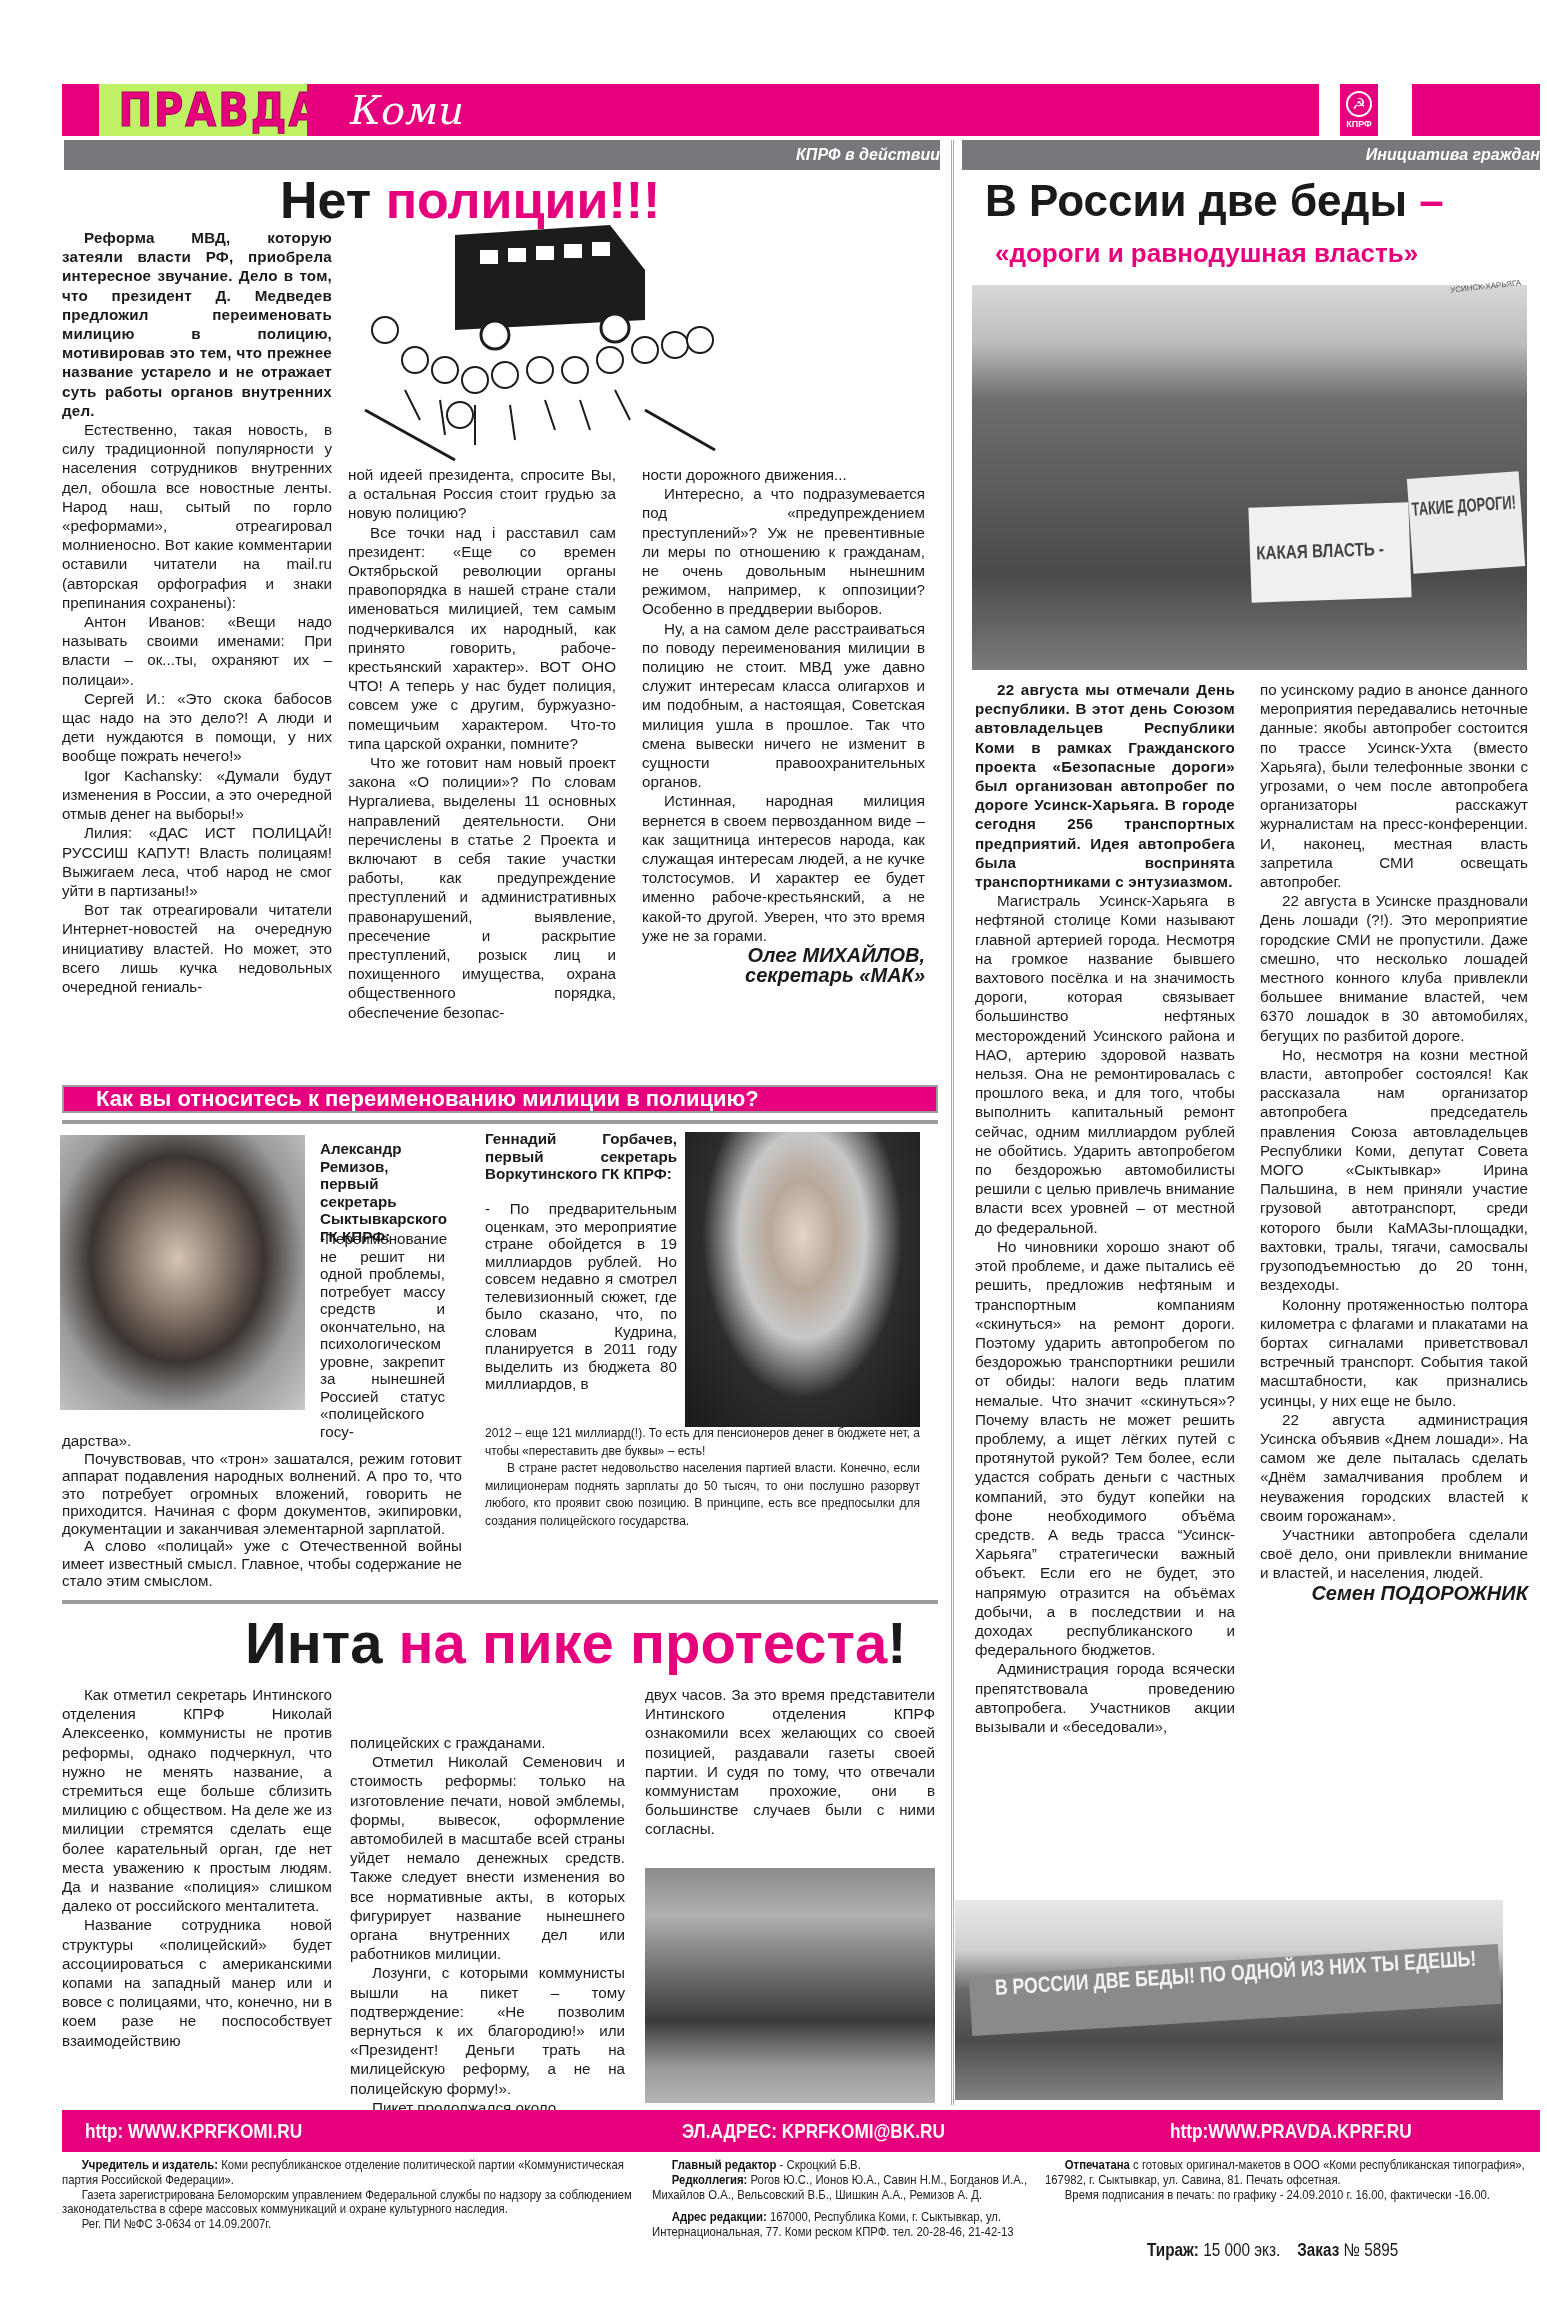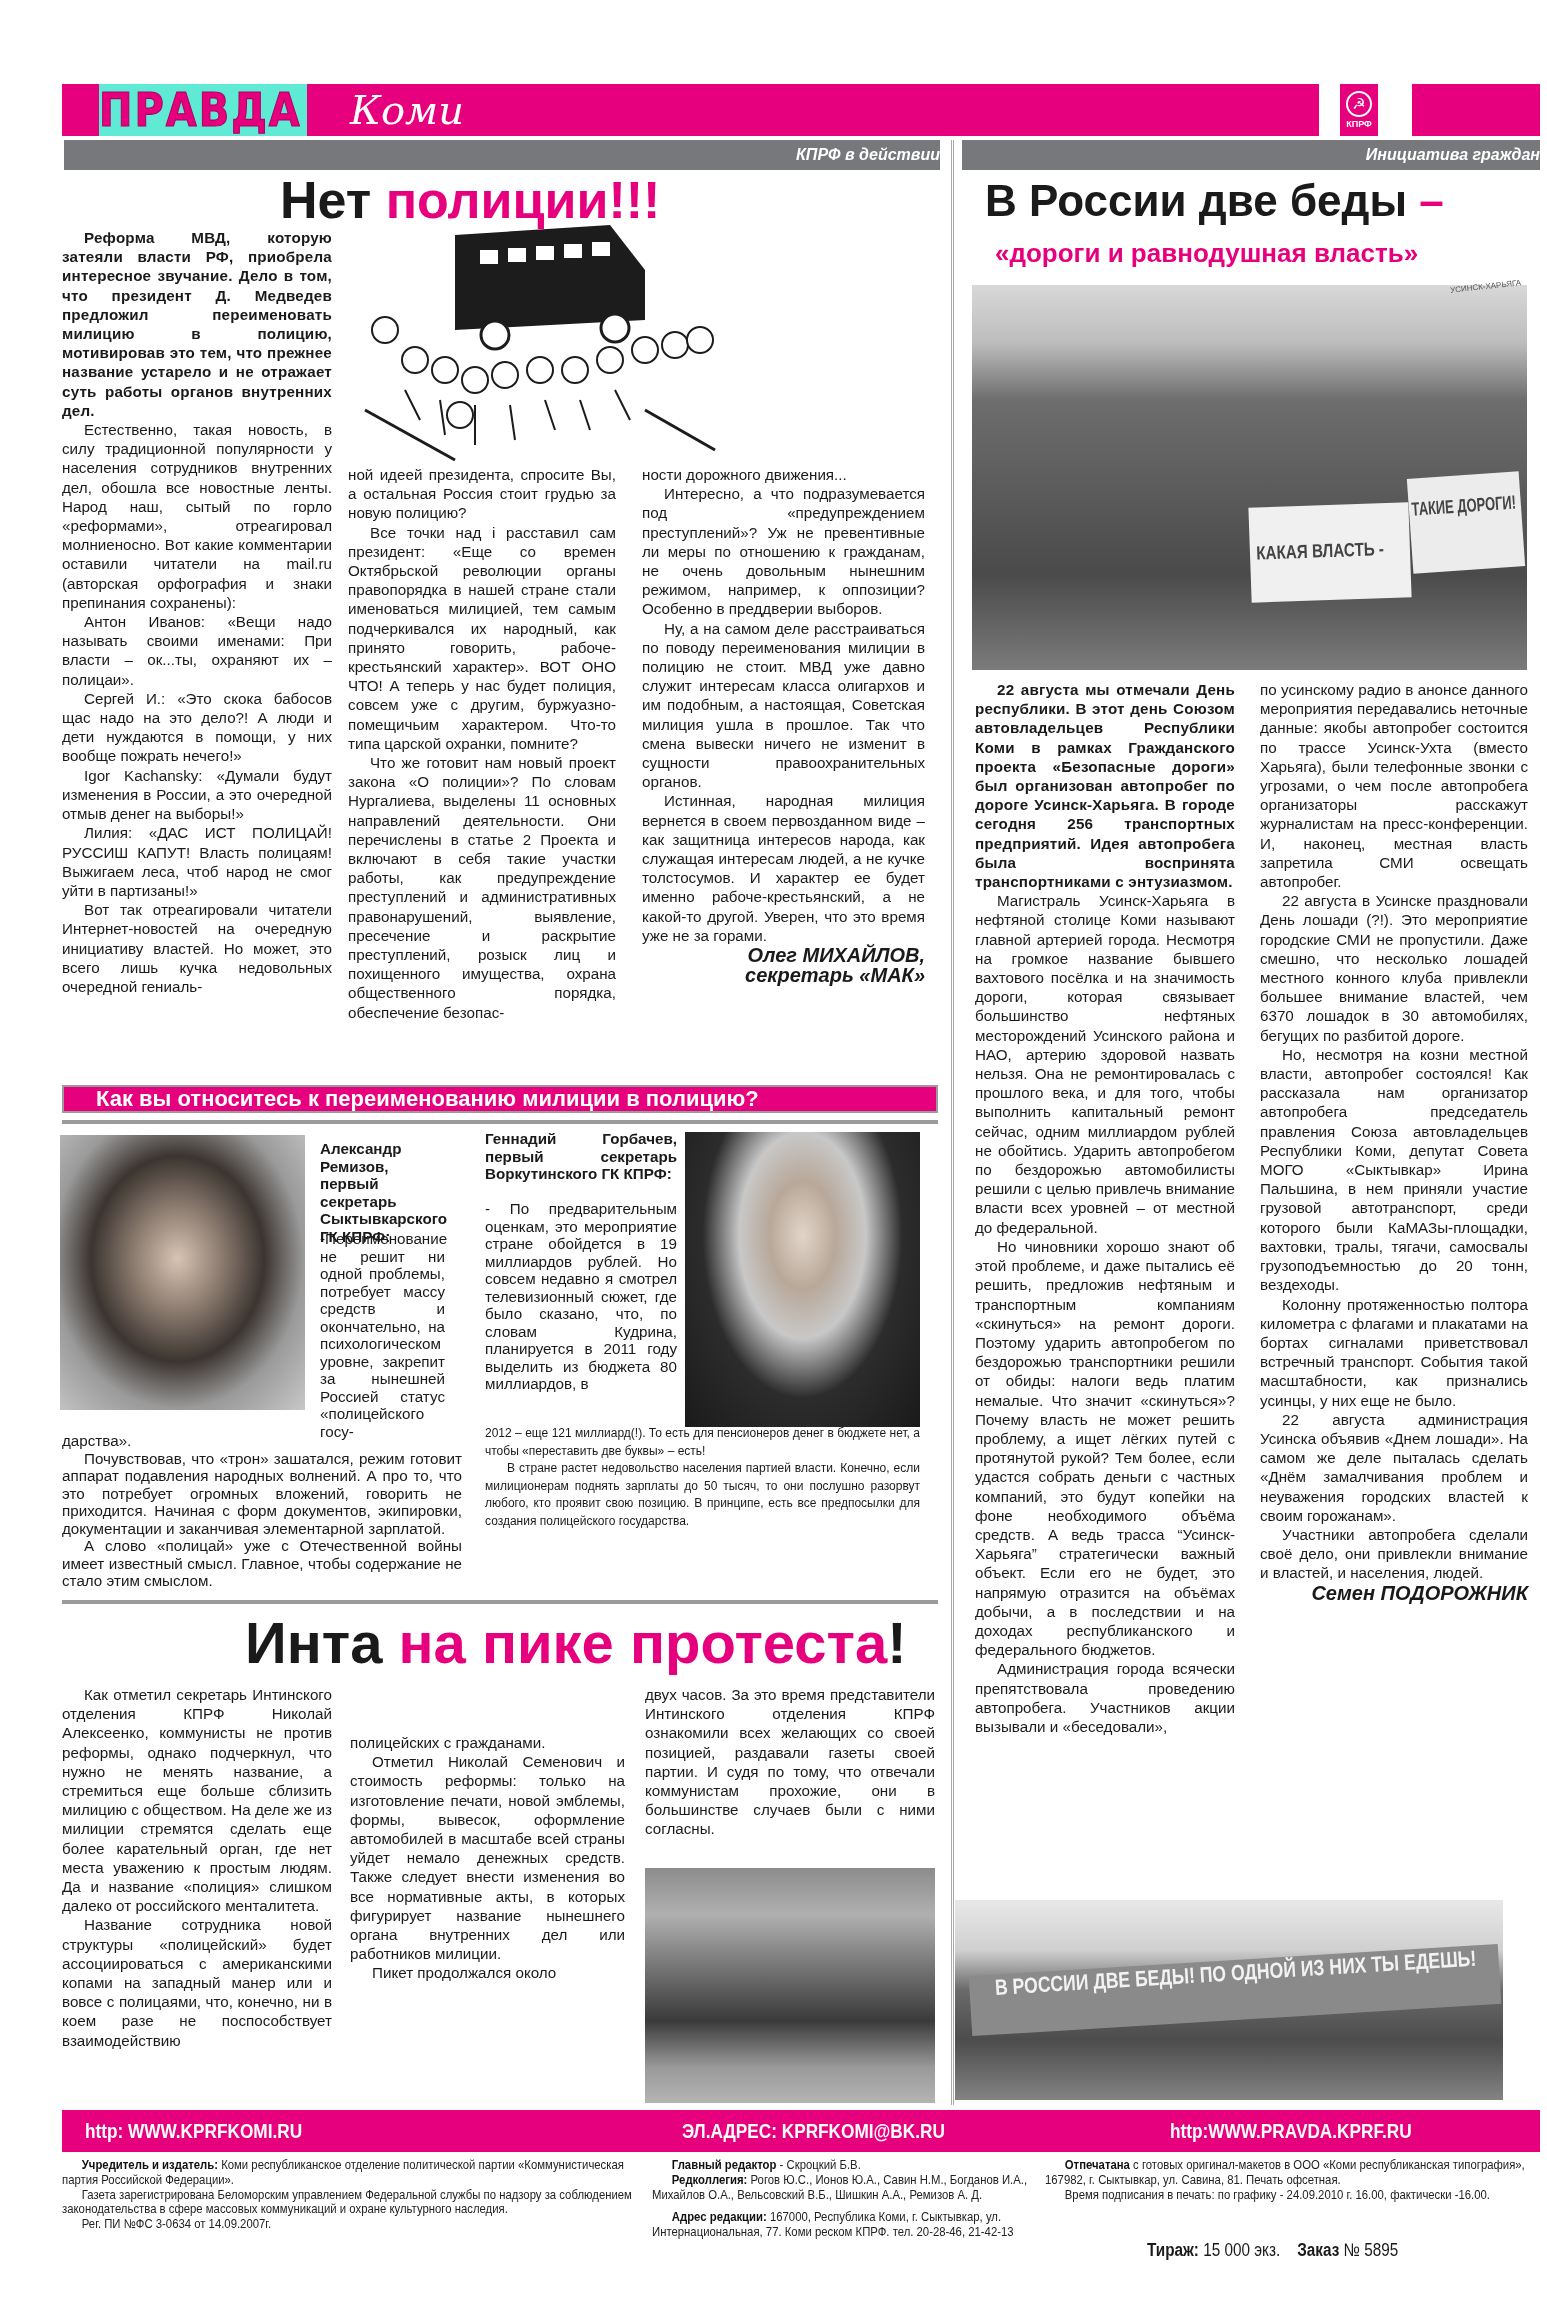--- a/index.html
+++ b/index.html
@@ -4,21 +4,21 @@
 <style>
   * { box-sizing: border-box; margin: 0; padding: 0; }
   html, body { width: 1547px; height: 2310px; background: #ffffff; overflow: hidden; }
   body { position: relative; font-family: "Liberation Sans", sans-serif; color: #1a1a1a; }
 
   .abs { position: absolute; }
   .pink { color: #e6007e; }
 
   
   .masthead-left { left: 62px; top: 84px; width: 37px; height: 52px; background: #e6007e; }
-  .masthead-logo { left: 99px; top: 84px; width: 242px; height: 52px; background: #5eead4; display: flex; align-items: center; }
+  .masthead-logo { left: 99px; top: 84px; width: 242px; height: 52px; background: #bef264; display: flex; align-items: center; justify-content: center; }
   .masthead-logo span { font-family: "DejaVu Sans", sans-serif; font-weight: bold; font-size: 40px; letter-spacing: 2px; color: #e6007e; -webkit-text-stroke: 1px #b00062; transform: scaleY(1.15); display: inline-block; }
   .masthead-bar { left: 307px; top: 84px; width: 1012px; height: 52px; background: #e6007e; }
   .masthead-komi { left: 350px; top: 84px; height: 52px; font-family: "DejaVu Serif", serif; font-style: italic; font-size: 40px; color: #fff; line-height: 52px; }
   .masthead-emblem { left: 1340px; top: 84px; width: 38px; height: 52px; background: #e6007e; display: flex; flex-direction: column; align-items: center; justify-content: center; color: #fff; }
   .masthead-emblem .circ { width: 26px; height: 26px; border: 2px solid #fff; border-radius: 50%; font-size: 15px; line-height: 22px; text-align: center; }
   .masthead-emblem .kp { font-size: 9px; font-weight: bold; margin-top: 2px; }
   .masthead-right { left: 1412px; top: 84px; width: 128px; height: 52px; background: #e6007e; }
 
   
   .rubric { top: 140px; height: 30px; background: #77787b; color: #fff; font-style: italic; font-weight: bold; font-size: 16px; line-height: 30px; text-align: right; font-family: "Liberation Sans", sans-serif; transform-origin: right; }
@@ -233,20 +233,21 @@
 <div class="abs headline h-inta">
   <span>Инта </span><span class="pink">на пике протеста</span><span>!</span>
 </div>
 <div class="abs col i1">
   <p>Как отметил секретарь Интинского отделения КПРФ Николай Алексеенко, коммунисты не против реформы, однако подчеркнул, что нужно не менять название, а стремиться еще больше сблизить милицию с обществом. На деле же из милиции стремятся сделать еще более карательный орган, где нет места уважению к простым людям. Да и название «полиция» слишком далеко от российского менталитета.</p>
   <p>Название сотрудника новой структуры «полицейский» будет ассоциироваться с американскими копами на западный манер или и вовсе с полицаями, что, конечно, ни в коем разе не поспособствует взаимодействию</p>
 </div>
 <div class="abs col i2">
   <p class="noindent">полицейских с гражданами.</p>
   <p>Отметил Николай Семенович и стоимость реформы: только на изготовление печати, новой эмблемы, формы, вывесок, оформление автомобилей в масштабе всей страны уйдет немало денежных средств. Также следует внести изменения во все нормативные акты, в которых фигурирует название нынешнего органа внутренних дел или работников милиции.</p>
+  <p>Лозунги, с которыми коммунисты вышли на пикет – тому подтверждение: «Не позволим вернуться к их благородию!» или «Президент! Деньги трать на милицейскую реформу, а не на полицейскую форму!».</p>
   <p>Пикет продолжался около</p>
 </div>
 <div class="abs col i3">
   <p class="noindent">двух часов. За это время представители Интинского отделения КПРФ ознакомили всех желающих со своей позицией, раздавали газеты своей партии. И судя по тому, что отвечали коммунистам прохожие, они в большинстве случаев были с ними согласны.</p>
 </div>
 <div class="abs photo photo-picket"></div>
 
 <div class="abs footer-bar"></div>
 <div class="abs footer-link f-l1">http: WWW.KPRFKOMI.RU</div>
 <div class="abs footer-link f-l2">ЭЛ.АДРЕС: KPRFKOMI@BK.RU</div>

